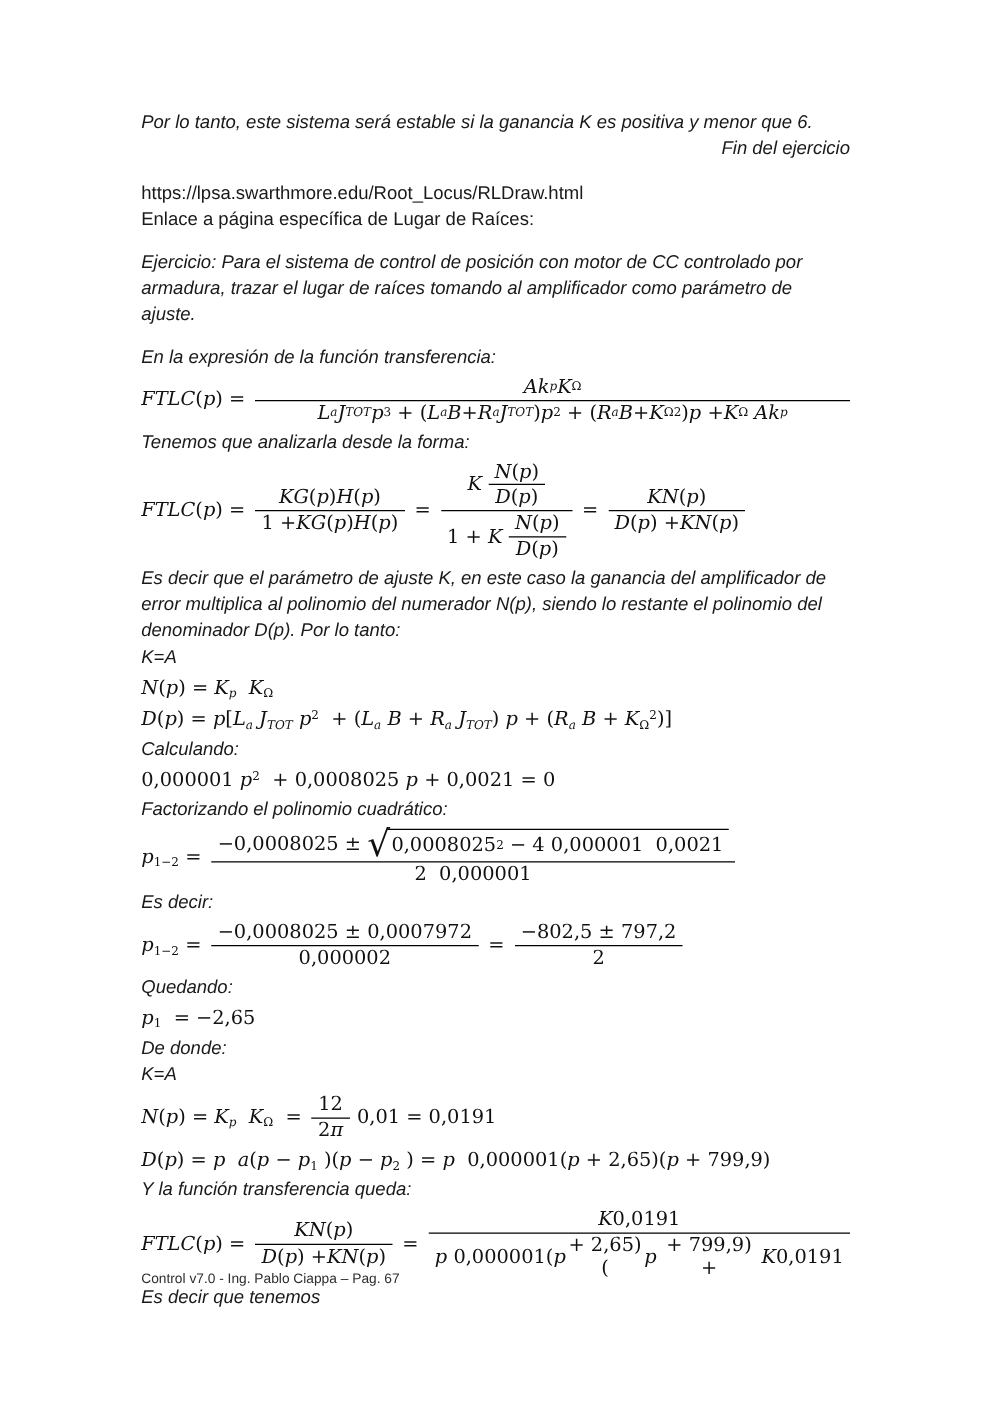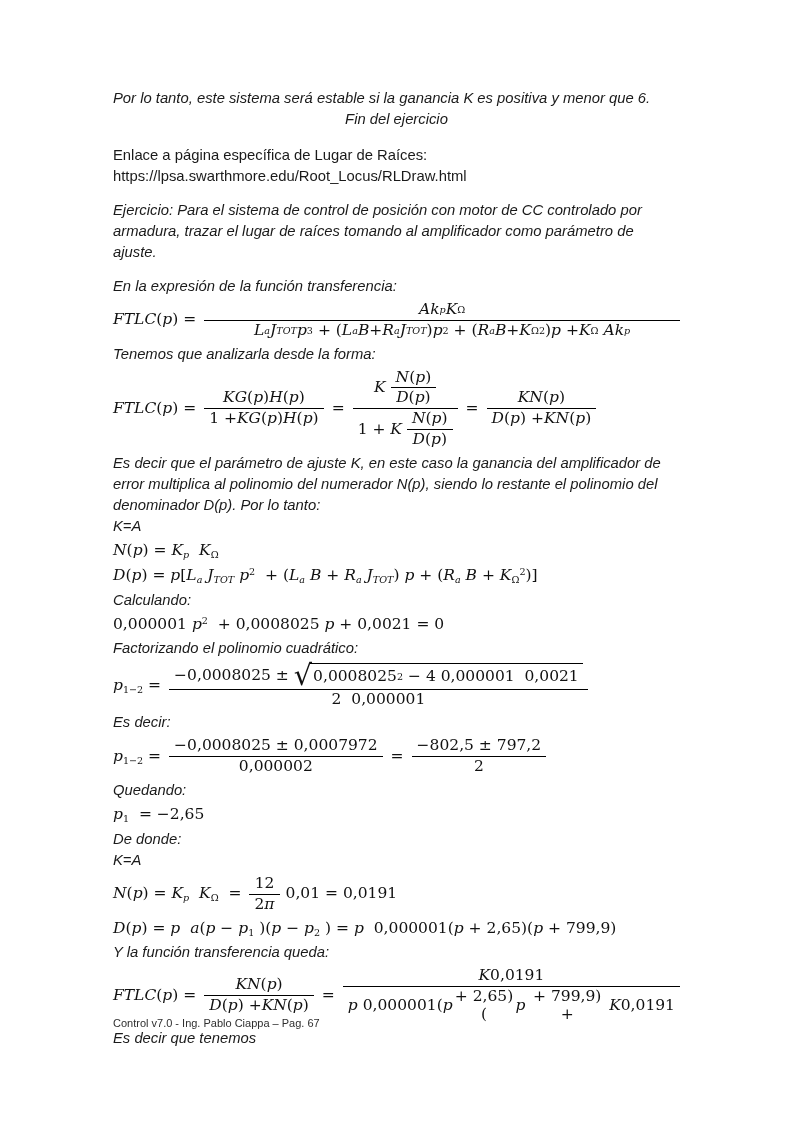--- a/index.html
+++ b/index.html
@@ -4,21 +4,21 @@
 <style>
   html,body{margin:0;padding:0;}
   body{
     width:793px;height:1123px;position:relative;background:#ffffff;
     font-family:"Liberation Sans",sans-serif;color:#1a1a1a;overflow:hidden;
   }
   .page{position:absolute;left:0;top:0;width:793px;height:821px;background:#fff;}
   .content{position:absolute;left:113px;top:88px;width:567px;}
   .t{font-size:14.8px;line-height:21px;color:#1a1a1a;}
   .it{font-style:italic;}
-  .right{text-align:center;}
+  .right{text-align:right;}
   .sp15{height:15px;}
   .sp14{height:13px;}
   
   .math{font-family:"DejaVu Serif",serif;font-size:15.5px;color:#111;line-height:1.15;}
   .math i{font-style:italic;}
   .math sub{font-size:0.62em;vertical-align:-0.3em;line-height:0;}
   .math sup{font-size:0.62em;vertical-align:0.5em;line-height:0;}
   .eq-row{display:flex;align-items:center;margin:4px 0;}
   .eq-line{margin:3px 0;padding:2px 0;}
   .eq-lhs{margin-right:8px;white-space:nowrap;}
@@ -37,22 +37,22 @@
 </head>
 <body>
 
 <div class="page">
   <div class="content">
 
     <div class="t it">Por lo tanto, este sistema será estable si la ganancia K es positiva y menor que 6.</div>
     <div class="t it right">Fin del ejercicio</div>
 
     <div class="sp15"></div>
+    <div class="t">https://lpsa.swarthmore.edu/Root_Locus/RLDraw.html</div>
     <div class="t">Enlace a página específica de Lugar de Raíces:</div>
-    <div class="t">https://lpsa.swarthmore.edu/Root_Locus/RLDraw.html</div>
 
     <div class="sp14"></div>
     <div class="t it">Ejercicio: Para el sistema de control de posición con motor de CC controlado por armadura, trazar el lugar de raíces tomando al amplificador como parámetro de ajuste.</div>
 
     <div class="sp14"></div>
     <div class="t it">En la expresión de la función transferencia:</div>
 
     <div class="math eq-row">
       <span class="eq-lhs"><i>FTLC</i>(<i>p</i>) =</span>
       <span class="frac grow">

